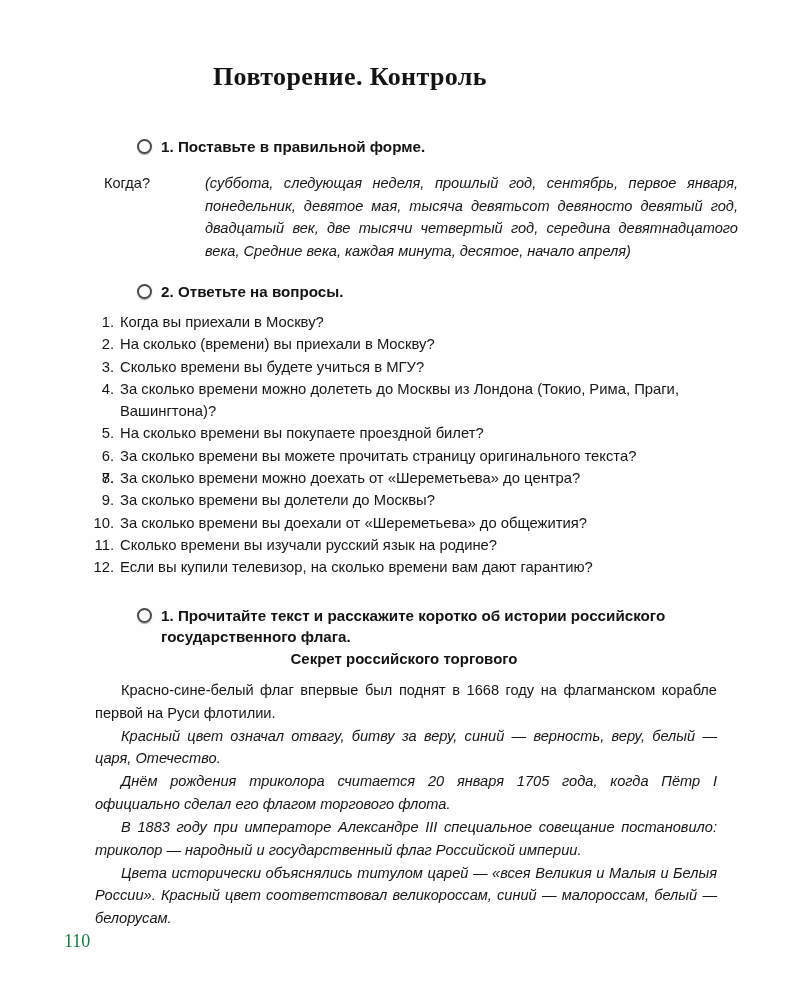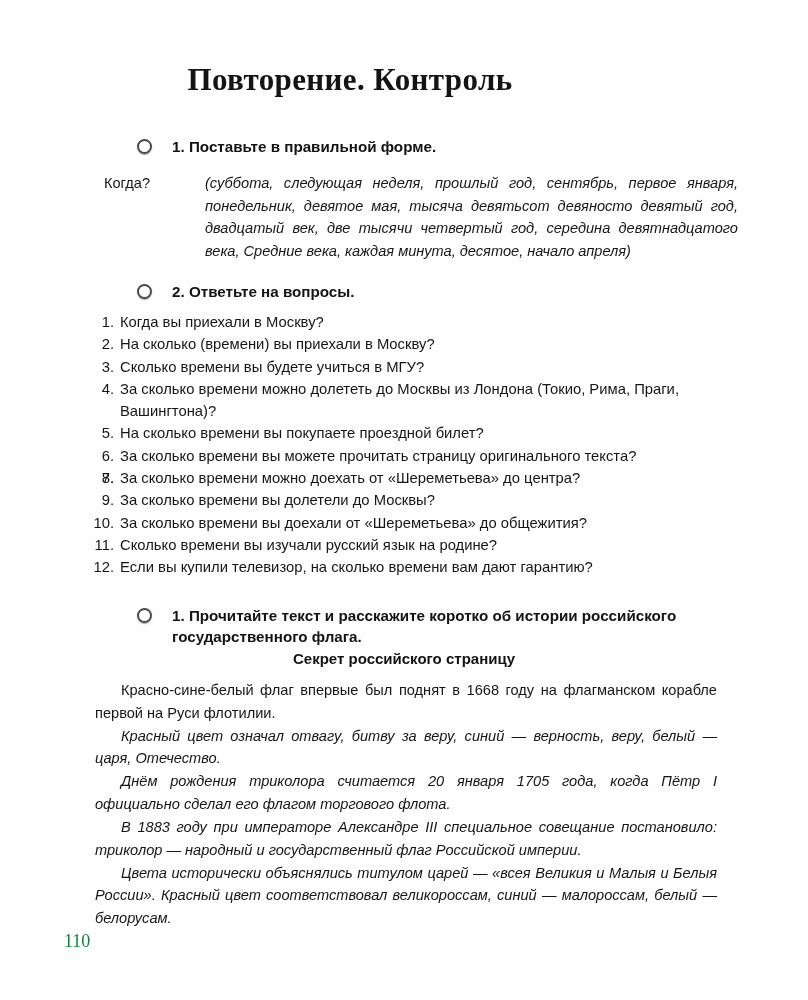--- a/index.html
+++ b/index.html
@@ -25,21 +25,21 @@
 
   
   .page-title {
     position: absolute;
     top: 62px;
     left: 0;
     width: 700px;
     text-align: center;
     font-family: "Liberation Serif", serif;
     font-weight: bold;
-    font-size: 31px;
+    font-size: 26px;
     letter-spacing: 0.4px;
     color: #141414;
   }
 
   
   .task {
     position: absolute;
     display: flex;
     align-items: flex-start;
     gap: 9px;
@@ -52,21 +52,20 @@
     border: 2.4px solid #4a4a4a;
     border-radius: 50%;
     box-sizing: border-box;
     box-shadow: 0 1px 1px rgba(0,0,0,0.35);
   }
   .task-label {
     font-size: 15.2px;
     font-weight: bold;
     line-height: 21px;
     color: #141414;
-    margin-left: 11px;
   }
 
   
   #task1 { top: 136px; left: 137px; }
 
   .prompt-row {
     position: absolute;
     top: 172px;
     left: 88px;
     width: 650px;
@@ -195,21 +194,21 @@
       <li class="qitem"><span class="qnum">10.</span><span>За сколько времени вы доехали от «Шереметьева» до общежития?</span></li>
       <li class="qitem"><span class="qnum">11.</span><span>Сколько времени вы изучали русский язык на родине?</span></li>
       <li class="qitem"><span class="qnum">12.</span><span>Если вы купили телевизор, на сколько времени вам дают гарантию?</span></li>
     </ol>
 
   <div class="task" id="task3">
     <span class="ring-icon"></span>
     <span class="task-label">1. Прочитайте текст и расскажите коротко об истории российского государственного флага.</span>
   </div>
 
-  <div class="subtitle">Секрет российского страницу</div>
+  <div class="subtitle">Секрет российского торгового</div>
 
   <div class="article" id="article-body">
       <p class="para">Красно-сине-белый флаг впервые был поднят в 1668 году на флагманском корабле первой на Руси флотилии.</p>
       <p class="para">Красный цвет означал отвагу, битву за веру, синий — верность, веру, белый — царя, Отечество.</p>
       <p class="para">Днём рождения триколора считается 20 января 1705 года, когда Пётр I официально сделал его флагом торгового флота.</p>
       <p class="para">В 1883 году при императоре Александре III специальное совещание постановило: триколор — народный и государственный флаг Российской империи.</p>
       <p class="para">Цвета исторически объяснялись титулом царей — «всея Великия и Малыя и Белыя России». Красный цвет соответствовал великороссам, синий — малороссам, белый — белорусам.</p>
     </div>
 
   <div class="page-number">110</div>

